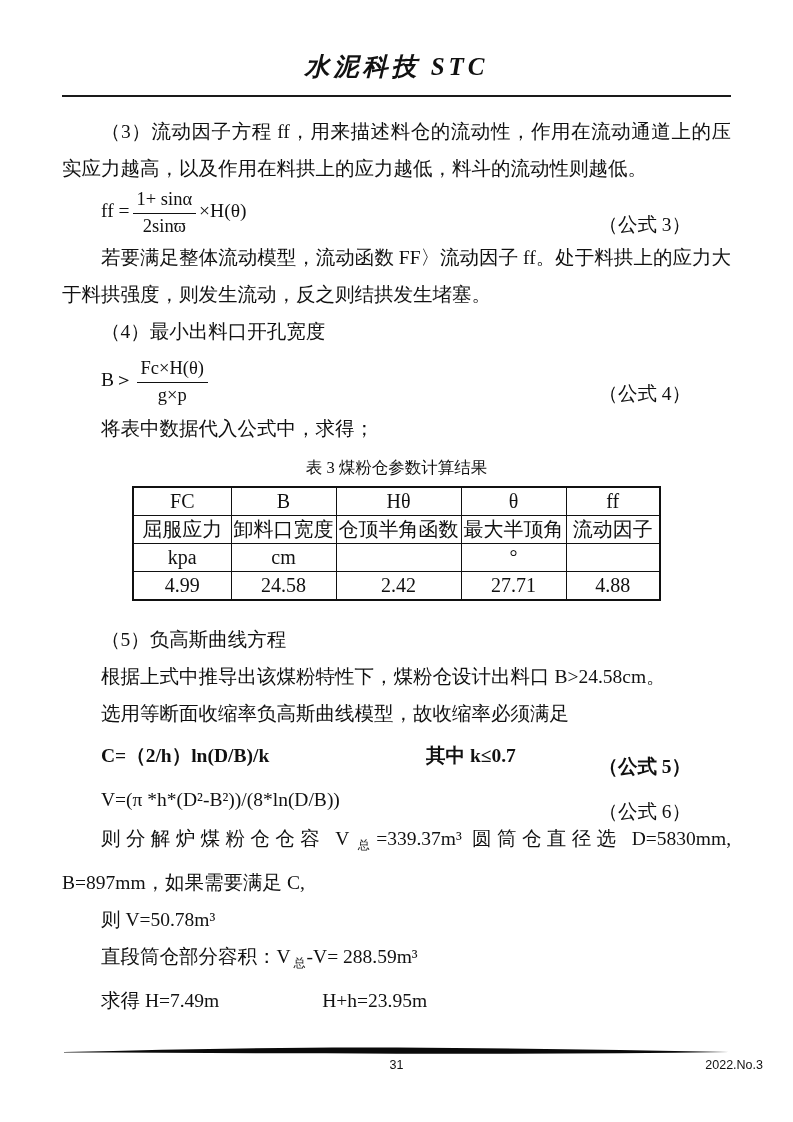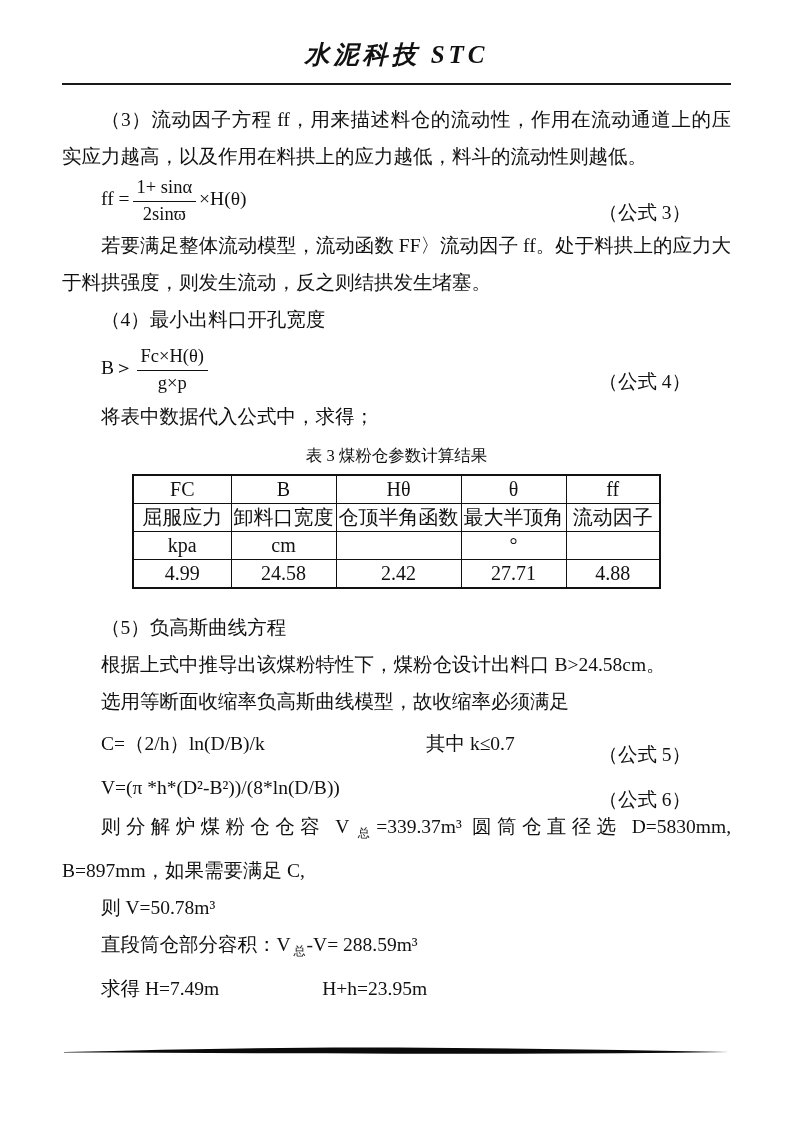--- a/index.html
+++ b/index.html
@@ -2,21 +2,21 @@
 <html><head>
 <meta charset="utf-8">
 <style>
   html,body{margin:0;padding:0;background:#ffffff;}
   .page{
     position:relative;
     width:793px;height:1122px;
     margin:0 auto;
     background:#ffffff;
     box-sizing:border-box;
-    padding:40px 62px 0 62px;
+    padding:52px 62px 0 62px;
     font-family:"Liberation Serif","DejaVu Serif",serif;
     color:#111;
   }
   
   .journal-header{
     text-align:center;
     padding-bottom:13px;
     border-bottom:2.5px solid #1a1a1a;
   }
   .journal-title{
@@ -38,21 +38,21 @@
   .mt2{margin-top:16px;}
   
   .formula-row{
     display:flex;
     align-items:center;
     padding-left:39px;
     font-size:19.5px;
   }
   .f3{height:52px;}
   .f4{height:56px;margin-top:4px;}
-  .f5{height:34px;margin-top:6px;}
+  .f5{height:34px;margin-top:6px;font-weight:bold;}
   .f6{height:40px;margin-top:8px;gap:8px;}
   .frac{
     display:inline-block;
     text-align:center;
     vertical-align:middle;
     margin:0 3px;
     font-size:18.5px;
     line-height:1.15;
   }
   .fnum{display:block;padding:0 4px 2px 4px;}
@@ -207,15 +207,19 @@
   <p class="body-text indent">则 V=50.78m³</p>
 
   <p class="body-text indent"><span>直段筒仓部分容积：V</span><span class="vsub">总</span><span>-V= 288.59m³</span></p>
 
   <p class="body-text indent"><span>求得 H=7.49m</span><span class="gap-right">H+h=23.95m</span></p>
 
   <div class="page-footer">
     <svg class="footer-rule" viewBox="0 0 669 10" preserveAspectRatio="none">
       <path fill="#0a0a0a" d="M2,6 C120,3 230,1 335,1.6 C450,2.2 560,3.8 667,6 C560,7.4 450,8 335,7.8 C230,7.6 120,7 2,6.6 Z"></path>
     </svg>
+    <div class="footer-meta">
+      <span>31</span>
+      <span class="footer-issue">2022.No.3</span>
+    </div>
   </div>
 
 </div>
 
 </body></html>

